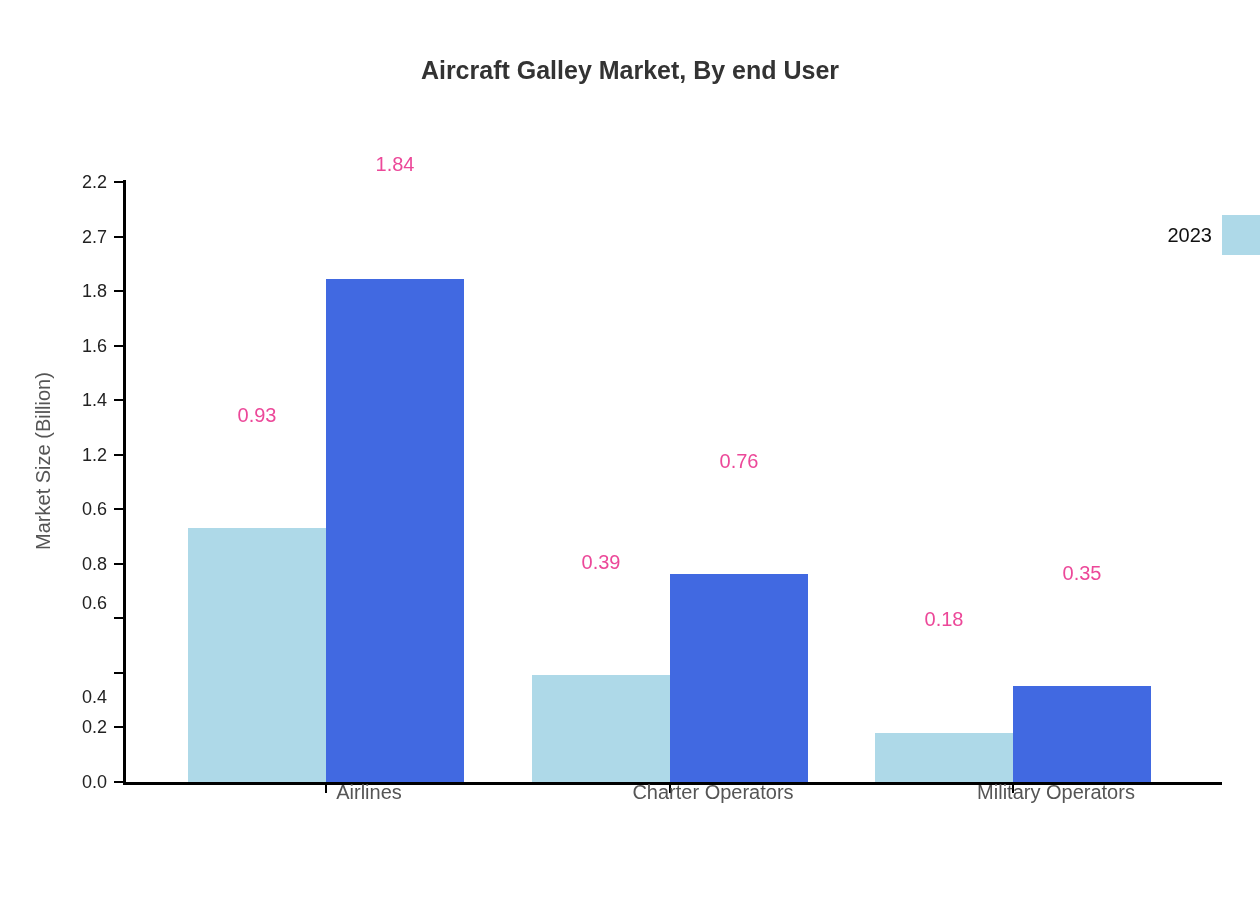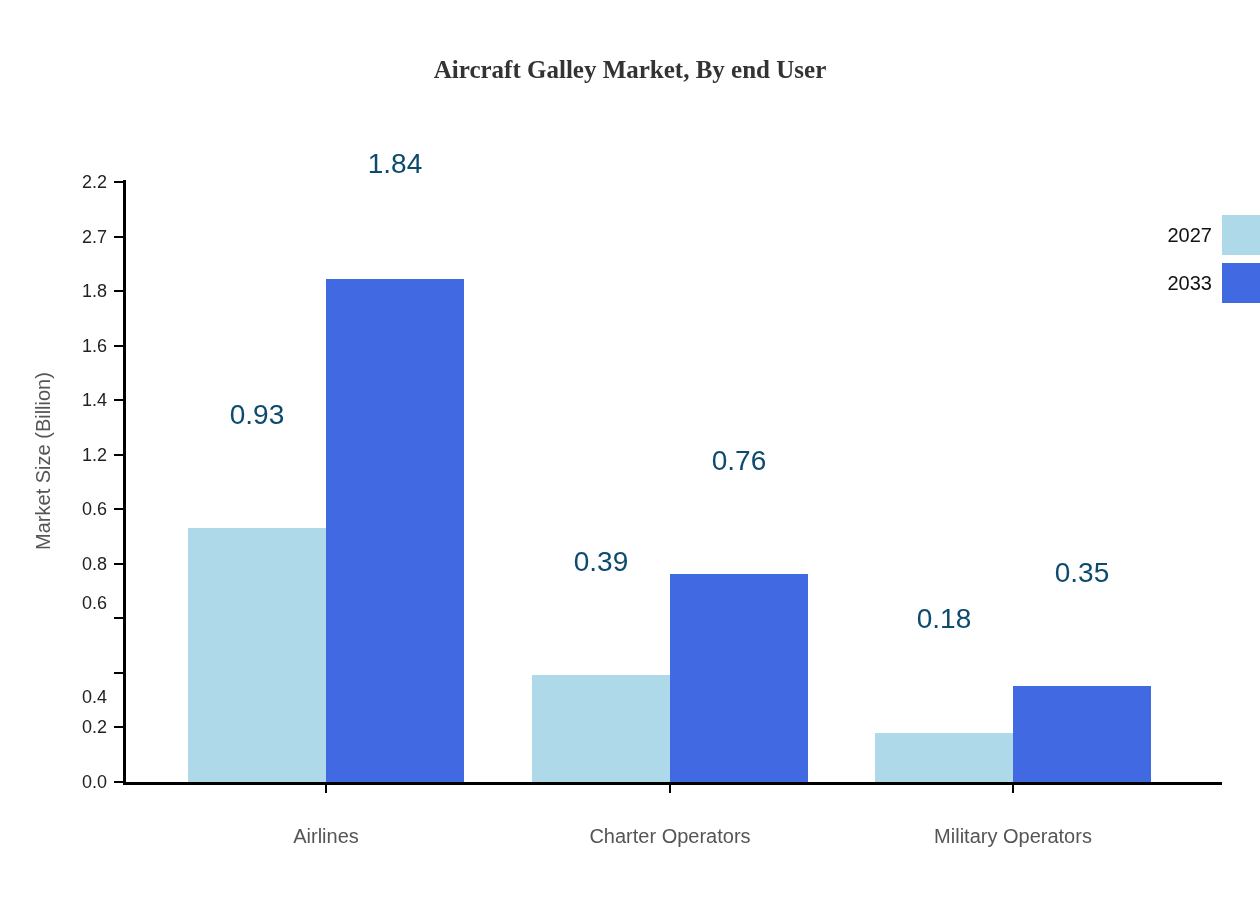--- a/index.html
+++ b/index.html
@@ -29,21 +29,20 @@
     position: absolute;
     left: 0;
     top: 50px;
     width: 1260px;
     text-align: center;
     color: #333333;
     font-size: 25px;
     font-weight: bold;
     line-height: 40px;
     letter-spacing: 0px;
-    font-family: Liberation Serif, serif;
   }
   .title-line { display: block; }
 
   
   .ylabel {
     position: absolute;
     left: -118px;
     top: 461px;
     width: 300px;
     text-align: center;
@@ -99,38 +98,39 @@
   }
   .xtick {
     position: absolute;
     top: 603px;
     width: 2px;
     height: 10px;
     background: #000000;
   }
   .xticklabel {
     position: absolute;
-    top: 644px;
+    top: 600px;
     text-align: center;
     color: #555555;
     font-size: 20px;
     line-height: 24px;
     white-space: nowrap;
     transform: translateX(-50%);
+    margin-left: 43px;
   }
 
   
   .bar {
     position: absolute;
     bottom: 0px;
   }
   .barlabel {
     position: absolute;
-    color: #0c4a6e;
-    font-size: 28px;
+    color: #ec4899;
+    font-size: 20px;
     line-height: 22px;
     white-space: nowrap;
     text-align: left;
     transform: translateX(-50%);
   }
 
   
   .legend {
     position: absolute;
     left: 1110px;
@@ -249,23 +249,19 @@
 
     <div class="bar" style="left:890px; width:138px; height:96px; background:#4169e1;"></div>
     <div class="barlabel" style="left:959px; top:382px;">0.35</div>
 
     <div class="xtick" style="left:889px"></div>
     <div class="xticklabel" style="left:890px">Military Operators</div>
   </div>
 
   <div class="legend">
     <div class="legend-row" style="top:0px;">
-      <span class="legend-label">2027</span>
+      <span class="legend-label">2023</span>
       <span class="legend-swatch" style="background:#aed9e8;"></span>
     </div>
-    <div class="legend-row" style="top:48px;">
-      <span class="legend-label">2033</span>
-      <span class="legend-swatch" style="background:#4169e1;"></span>
-    </div>
   </div>
 
 
 </div>
 
 </body></html>

